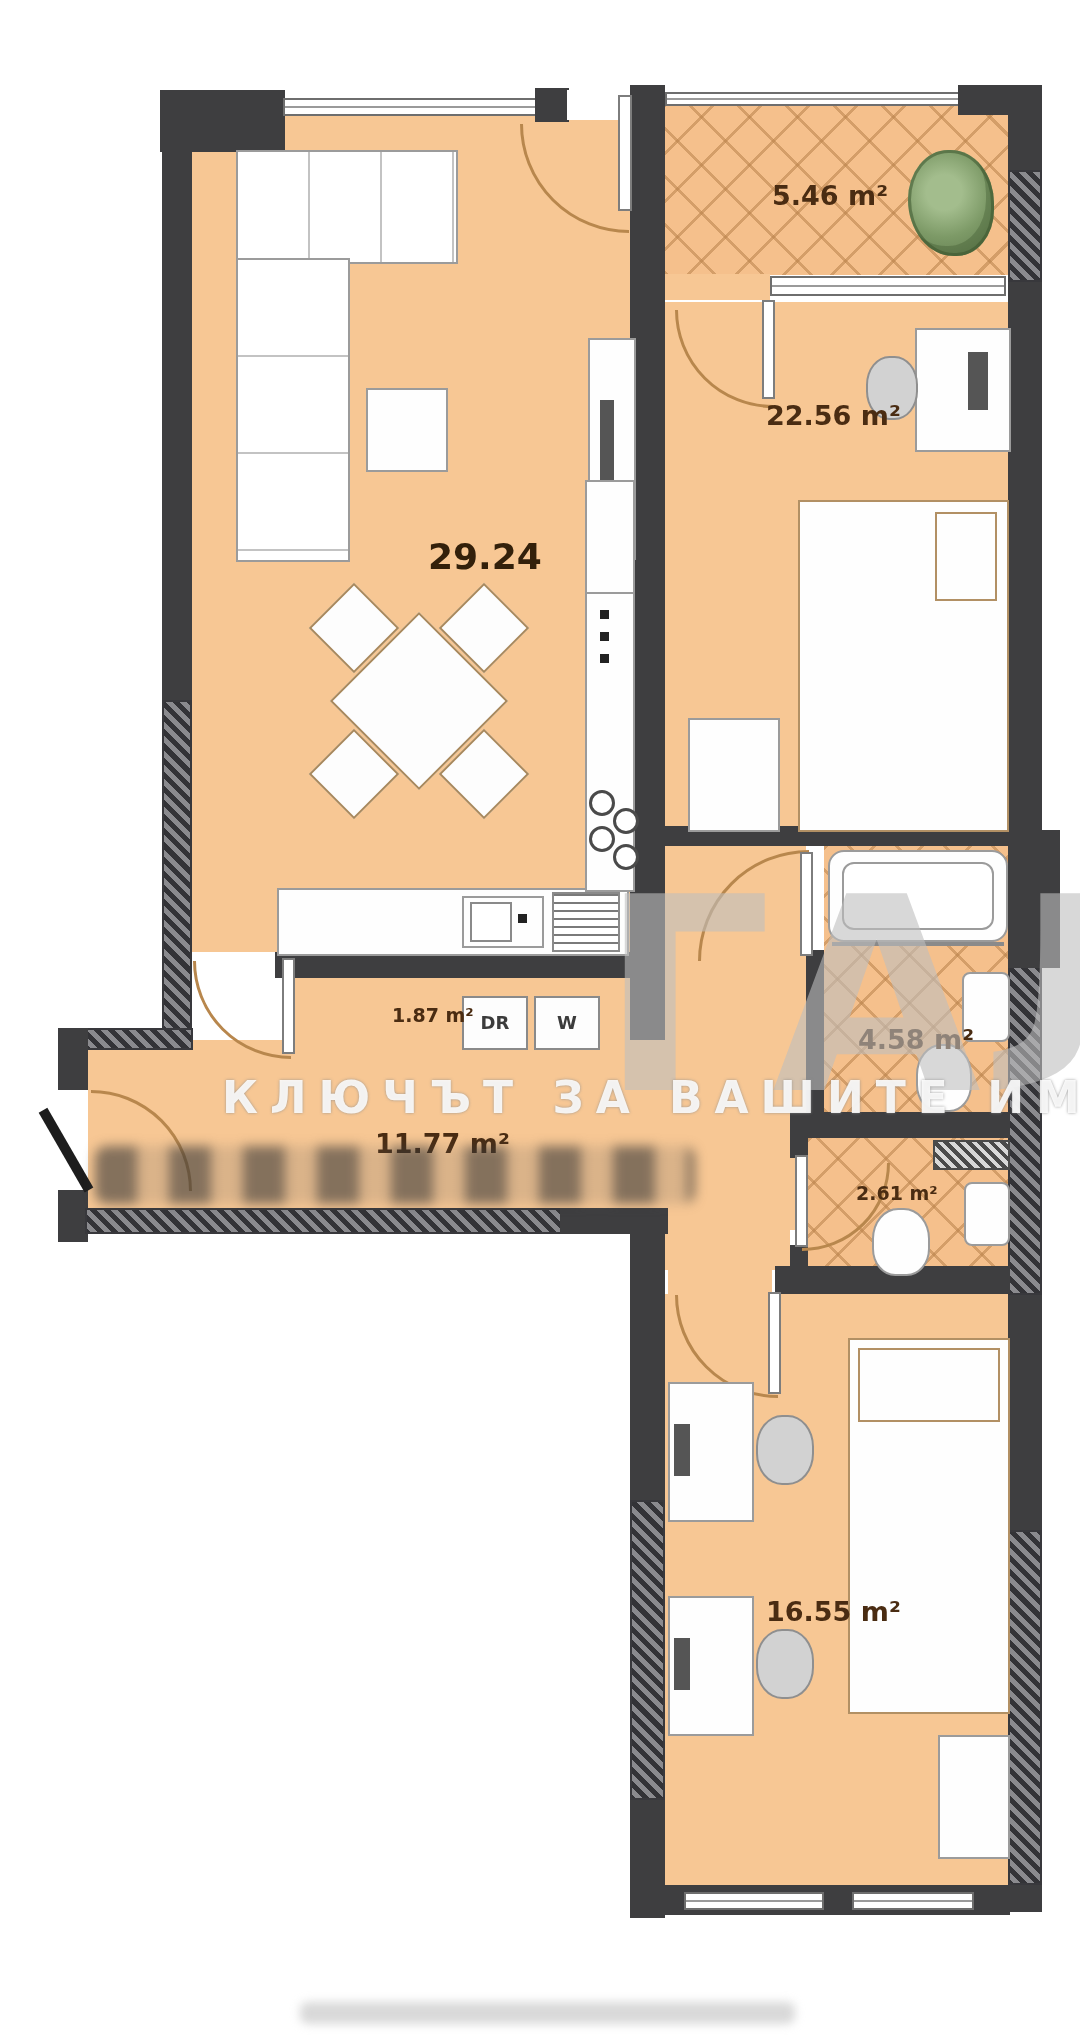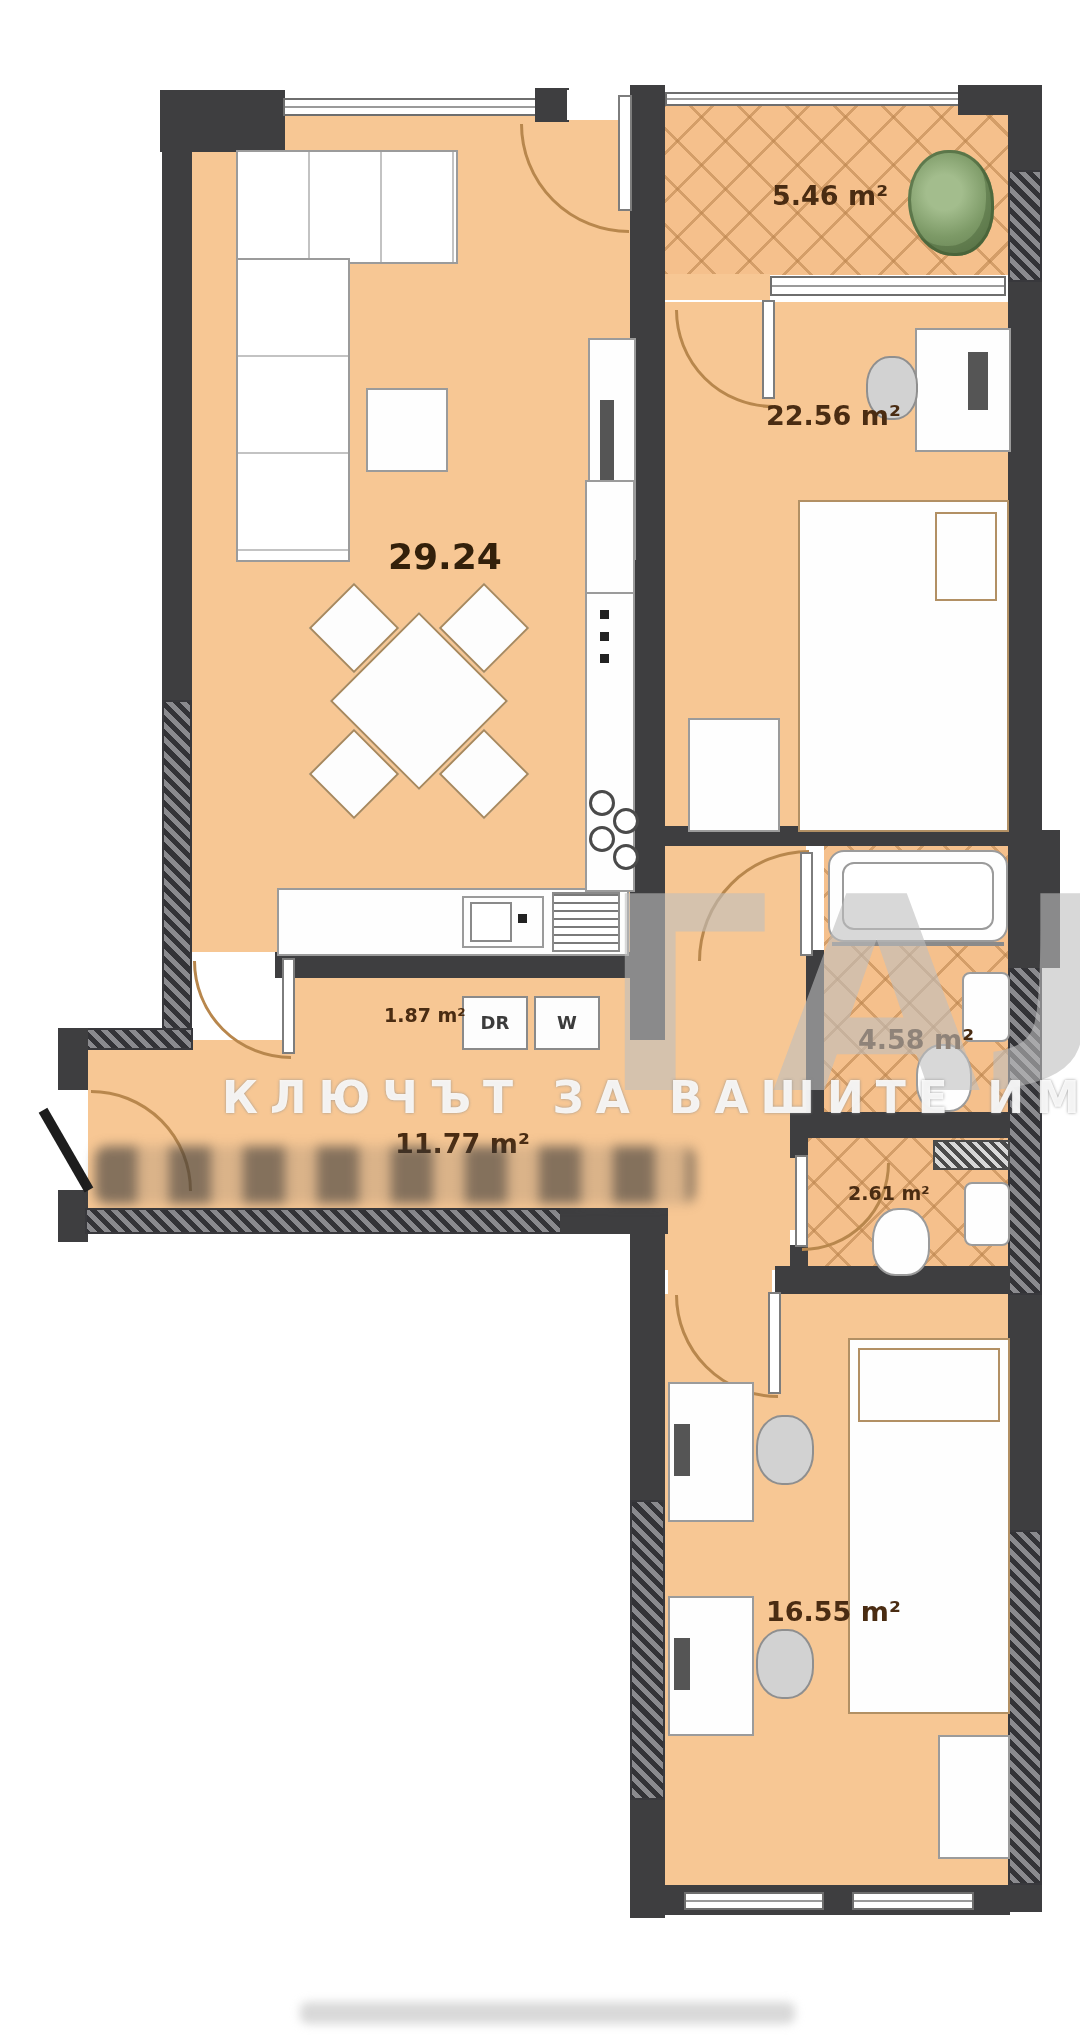--- a/index.html
+++ b/index.html
@@ -19,22 +19,22 @@
   .window::after{content:"";position:absolute;left:0;right:0;top:50%;height:2px;background:#9a9a9a;transform:translateY(-50%);}
   .furn{position:absolute;background:#fefefe;border:2px solid #9b9b9b;}
   .furn.tan{border-color:#b29064;}
   .arc{position:absolute;border:3px solid #b8874d;border-radius:50%;background:transparent;}
   .q-bl{clip-path:polygon(50% 50%,50% 105%,-5% 105%,-5% 50%);}
   .q-tl{clip-path:polygon(50% 50%,50% -5%,-5% -5%,-5% 50%);}
   .q-br{clip-path:polygon(50% 50%,105% 50%,105% 105%,50% 105%);}
   .q-tr{clip-path:polygon(50% 50%,50% -5%,105% -5%,105% 50%);}
   .leaf{position:absolute;background:#ffffff;border:2px solid #7d7d7d;}
   .label{position:absolute;font-weight:bold;color:#4a2c12;font-size:27px;white-space:nowrap;}
-  .label.small{font-size:19px;}
-  .label.big{font-size:36px;color:#33200a;}
+  .label.small{font-size:19px;margin-left:8px;}
+  .label.big{font-size:36px;color:#33200a;margin-left:40px;}
   .chair{position:absolute;background:#d2d2d2;border:2px solid #8f8f8f;border-radius:45%;}
   .burner{position:absolute;width:20px;height:20px;border:3px solid #4a4a4a;border-radius:50%;background:#fff;}
   .dot{position:absolute;width:9px;height:9px;background:#222;}
   .diamond{position:absolute;background:#fdfdfd;border:2px solid #a8885c;transform:rotate(45deg);}
   .hatchbox{position:absolute;background:repeating-linear-gradient(45deg,#4a4a4a 0 4px,#d8d8d8 4px 8px);border:2px solid #4a4a4a;}
   .rack{position:absolute;background:repeating-linear-gradient(180deg,#7a7a7a 0 2px,#ffffff 2px 8px);border:2px solid #8a8a8a;}
   .appl{position:absolute;background:#fdfdfd;border:2px solid #8a8a8a;text-align:center;
         font-size:18px;font-weight:bold;color:#3c3c3c;line-height:50px;}
   .plant{position:absolute;width:86px;height:106px;border-radius:48% 52% 45% 55%;
      background:radial-gradient(circle at 42% 40%, #a3bd8d 0 22%, #7d9a67 55%, #5c774a 100%);
@@ -199,21 +199,21 @@
   <div class="chair" style="left:756px;top:1629px;width:54px;height:66px;"></div>
   <div class="furn tan" style="left:848px;top:1338px;width:158px;height:372px;"></div>
   <div class="furn tan" style="left:858px;top:1348px;width:138px;height:70px;"></div>
   <div class="furn" style="left:938px;top:1735px;width:68px;height:120px;"></div>
 
   <div class="label big" style="left:388px;top:536px;">29.24</div>
   <div class="label" style="left:772px;top:180px;">5.46 m²</div>
   <div class="label" style="left:766px;top:400px;">22.56 m²</div>
   <div class="label" style="left:858px;top:1024px;">4.58 m²</div>
   <div class="label small" style="left:384px;top:1004px;">1.87 m²</div>
-  <div class="label" style="left:375px;top:1128px;margin-left:20px;">11.77 m²</div>
+  <div class="label" style="left:375px;top:1128px;">11.77 m²</div>
   <div class="label small" style="left:848px;top:1182px;">2.61 m²</div>
   <div class="label" style="left:766px;top:1596px;">16.55 m²</div>
 
   <div class="wm-letter" style="left:600px;top:862px;font-size:270px;color:rgba(190,190,190,.6);">ГАЛ</div>
   <div class="wm-tag" style="left:222px;top:1072px;">КЛЮЧЪТ ЗА ВАШИТЕ ИМОТИ</div>
   <div class="wm-blur" style="left:95px;top:1146px;width:600px;height:58px;"></div>
 
   <div class="footer-blur" style="left:300px;top:2002px;width:495px;height:22px;"></div>
 
 </div>

